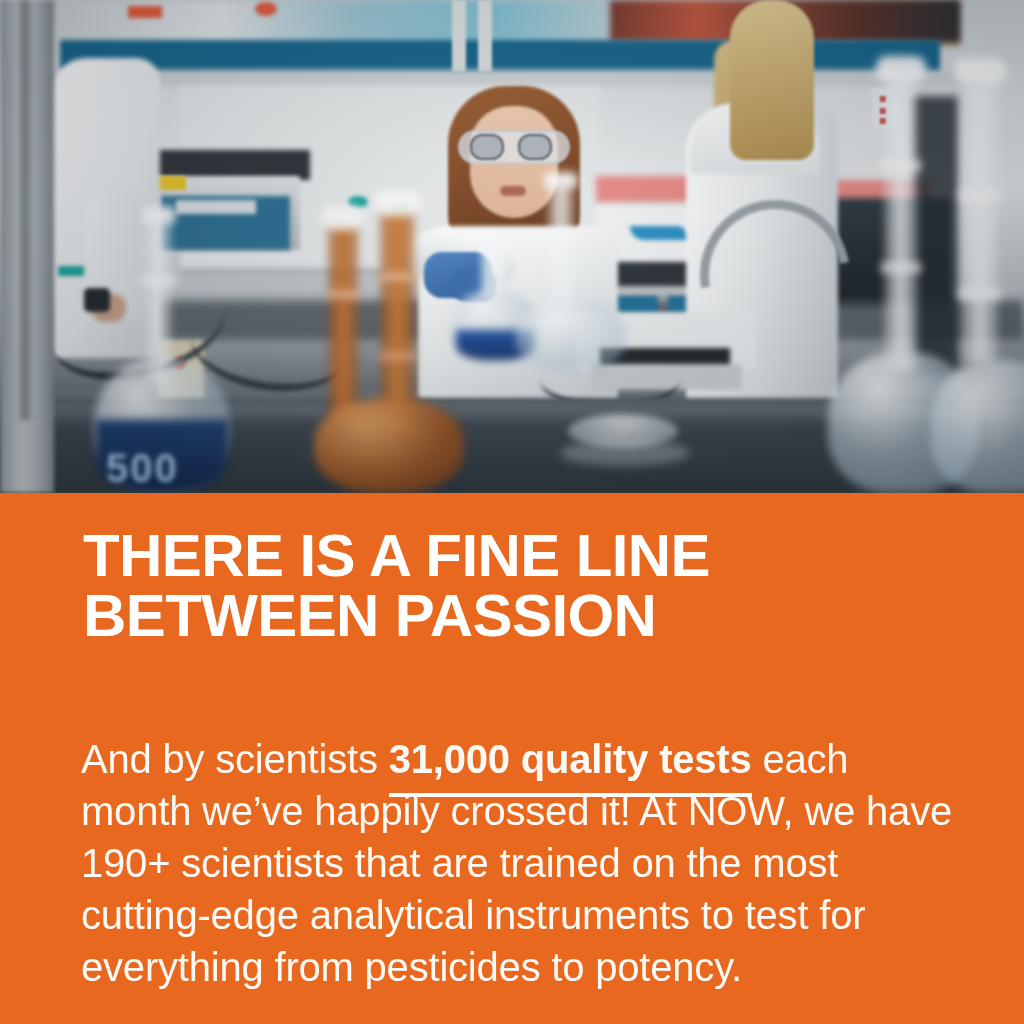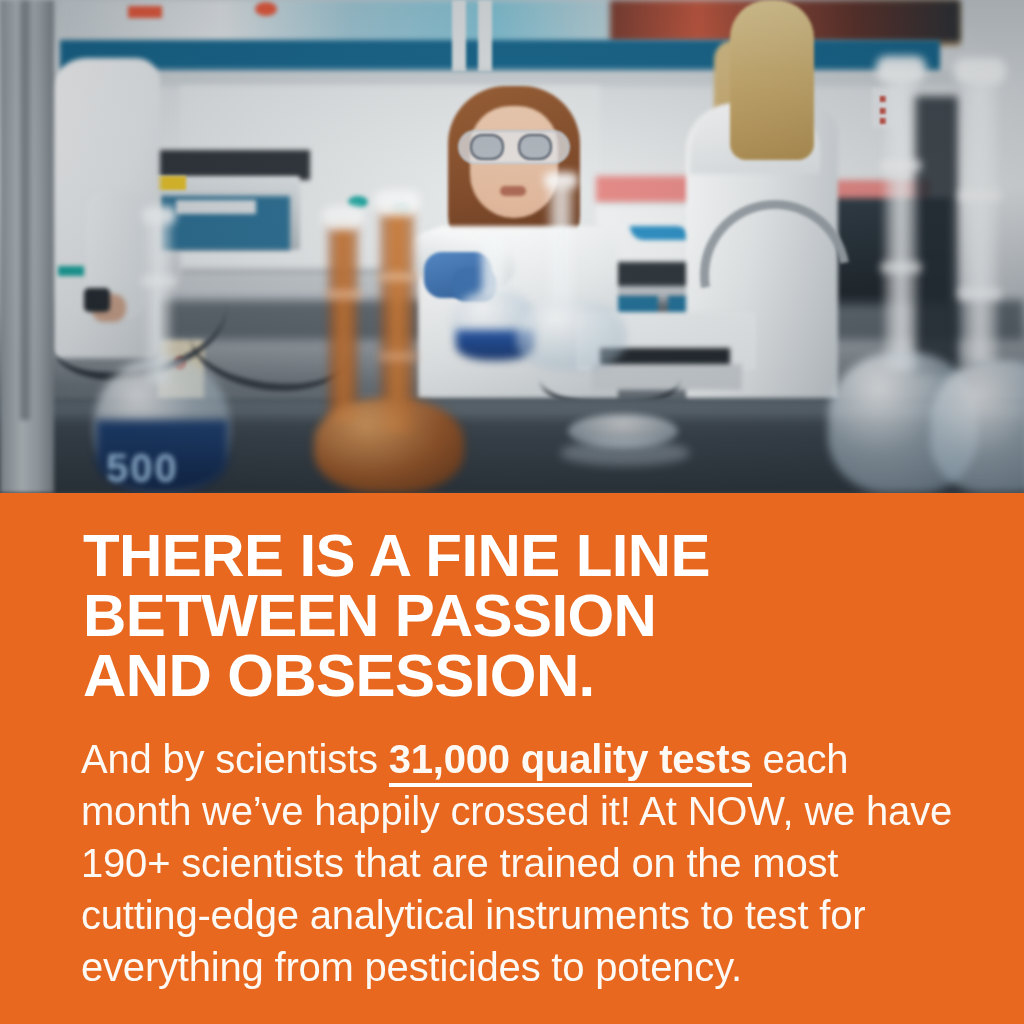--- a/index.html
+++ b/index.html
@@ -236,21 +236,21 @@
   #body {
     position:absolute; left:73px; top:240px; width:880px;
     color:#fdfaf6;
     font-family:"Liberation Sans", sans-serif;
     font-weight:400; font-size:40px; line-height:52px;
     letter-spacing:-.2px;
   }
   #body .hi {
     font-weight:700;
     border-bottom:4px solid #ffffff;
-    padding-bottom:2px;
+    padding-bottom:12px;
   }
 </style>
 </head>
 <body>
 
 <div id="poster">
 
   <div id="photo">
     <div class="lyr wall"></div>
     <div class="lyr shelfbox"></div>
@@ -372,19 +372,18 @@
     <div class="lyr doorcol2"></div>
 
     <div class="lyr veil"></div>
   </div>
 
   <div id="panel">
 
     <div id="headline">
       <span class="hl">THERE IS A FINE LINE</span>
       <span class="hl">BETWEEN PASSION</span>
-      <span class="hl">AND OBSESSION.</span>
     </div>
 
     <p id="body"><span>And by scientists </span><span class="hi">31,000 quality tests</span><span> each month we’ve happily crossed it! At NOW, we have 190+ scientists that are trained on the most cutting-edge analytical instruments to test for everything from pesticides to potency.</span></p>
 
   </div>
 </div>
 
 </body></html>

